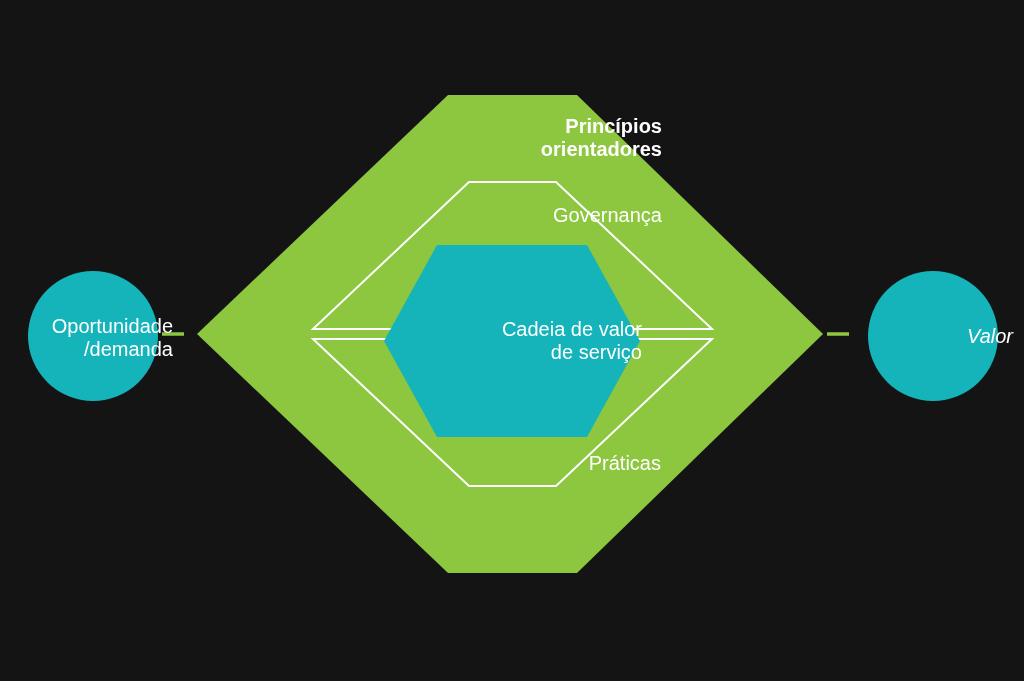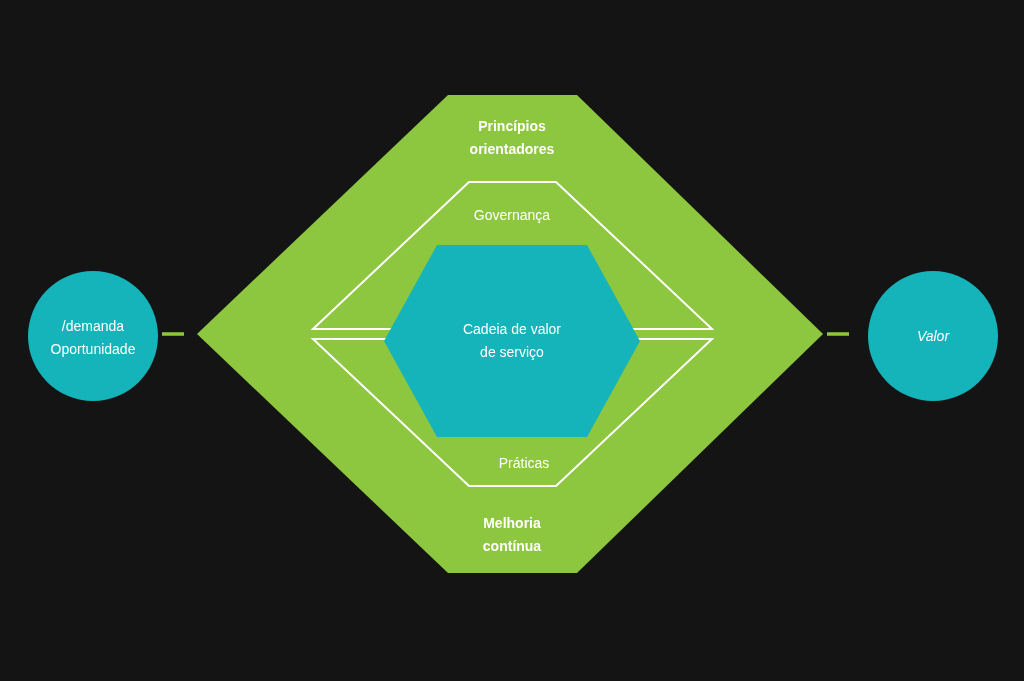--- a/index.html
+++ b/index.html
@@ -28,30 +28,30 @@
     stroke-width: 2;
     stroke-linejoin: miter;
   }
   .connector {
     stroke: var(--green, #8dc63f);
     stroke-width: 3.5;
   }
   .label {
     position: absolute;
     color: var(--text, #ffffff);
-    font-size: 14px;
+    font-size: 20px;
     line-height: 23px;
-    text-align: center;
+    text-align: right;
     white-space: nowrap;
   }
   .label.bold { font-weight: 700; }
   #lbl-principios   { left: 362px; top: 115px; width: 300px; }
   #lbl-governanca   { left: 362px; top: 204px; width: 300px; }
   #lbl-cadeia       { left: 382px; top: 318px; width: 260px; }
-  #lbl-praticas     { left: 374px; top: 452px; width: 300px; }
+  #lbl-praticas     { left: 361px; top: 452px; width: 300px; }
   #lbl-melhoria     { left: 362px; top: 512px; width: 300px; }
   #lbl-oportunidade { left: 13px;  top: 315px; width: 160px; }
   #lbl-valor        { left: 853px; top: 325px; width: 160px; font-style: italic; }
 </style>
 </head>
 <body>
 
 <div class="stage">
 
   <svg width="1024" height="681" viewBox="0 0 1024 681">
@@ -80,25 +80,21 @@
 
   <div id="lbl-cadeia" class="label">
     <div>Cadeia de valor</div>
     <div>de serviço</div>
   </div>
 
   <div id="lbl-governanca" class="label">Governança</div>
 
   <div id="lbl-praticas" class="label">Práticas</div>
 
-  <div id="lbl-melhoria" class="label bold">
-    <div>Melhoria</div>
-    <div>contínua</div>
-  </div>
 
   <div id="lbl-oportunidade" class="label">
+    <div>Oportunidade</div>
     <div>/demanda</div>
-    <div>Oportunidade</div>
   </div>
 
   <div id="lbl-valor" class="label">Valor</div>
 
 </div>
 
 </body></html>

